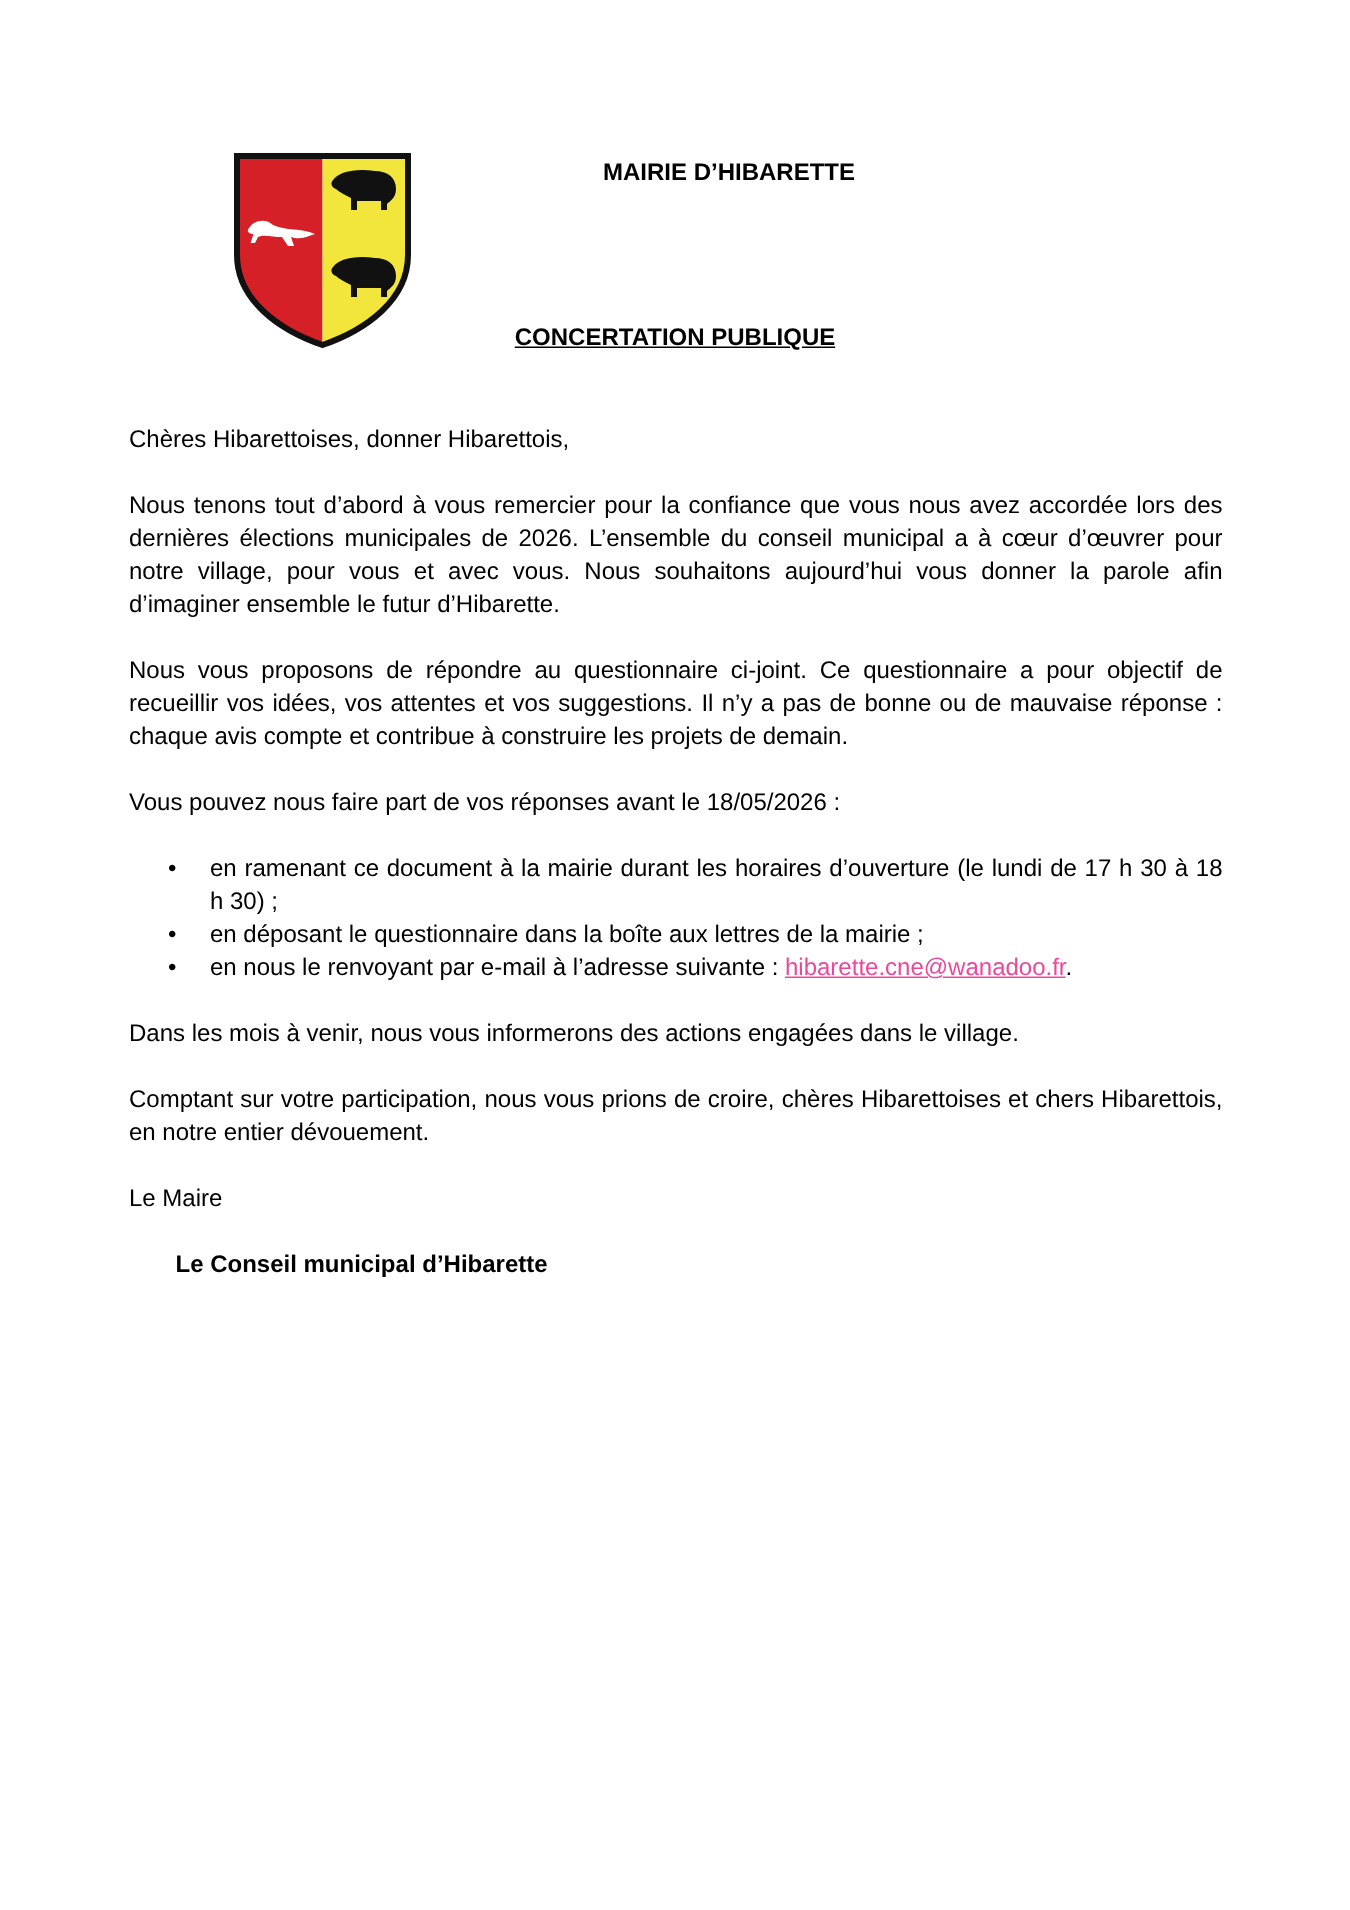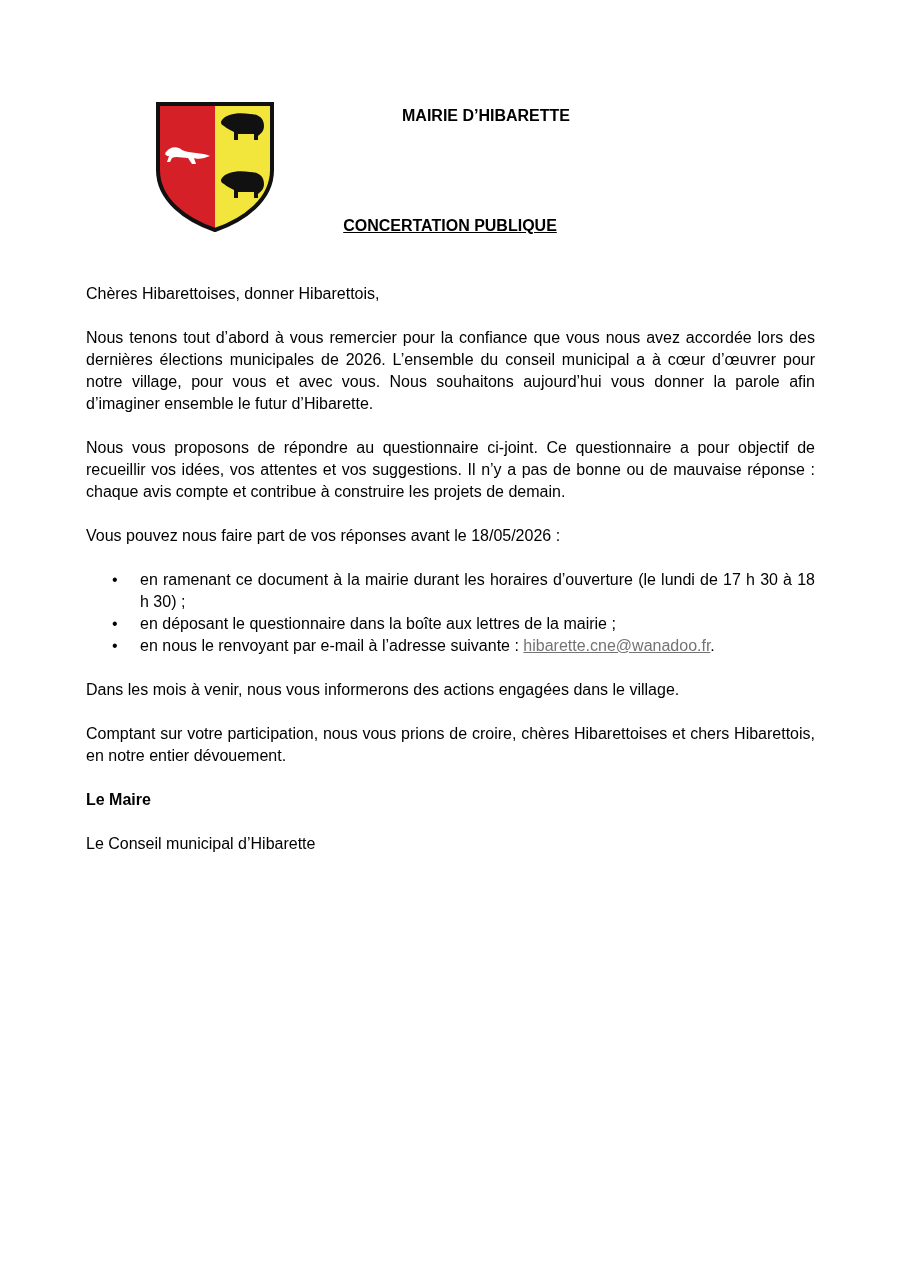--- a/index.html
+++ b/index.html
@@ -9,24 +9,24 @@
     .org-title { position: absolute; left: 330px; top: 107px; width: 240px; text-align: right;
                  font-weight: bold; font-size: 16px; }
     .doc-title { position: absolute; left: 300px; top: 217px; width: 300px; text-align: center;
                  font-weight: bold; font-size: 16px; text-decoration: underline; }
     .body { position: absolute; left: 86px; top: 283px; width: 729px; font-size: 16px; line-height: 22px; }
     .body p { margin: 0 0 22px 0; text-align: justify; }
     .salutation { margin-bottom: 22px !important; }
     ul.ways { margin: 0 0 22px 0; padding: 0; list-style: none; }
     ul.ways li { position: relative; padding-left: 54px; text-align: justify; }
     ul.ways li .bullet { position: absolute; left: 26px; top: 0; }
-    a.mail { color: #737373; text-decoration: underline; }
-    .sig-title { font-weight: bold; }
+    a.mail { color: #ec4899; text-decoration: underline; }
+    .sig-title { font-weight: normal; }
     .sig-name { font-style: italic; }
-    .council { font-weight: normal; }
+    .council { font-weight: bold; margin-left: 31px; }
   </style>
 </head>
 <body>
 
 <div class="crest">
   <svg width="122" height="134" viewBox="0 0 122 134">
     <defs>
       <clipPath id="shield">
         <path d="M4 4 H118 V70 C118 100 90 120 61 130 C32 120 4 100 4 70 Z"></path>
       </clipPath>

